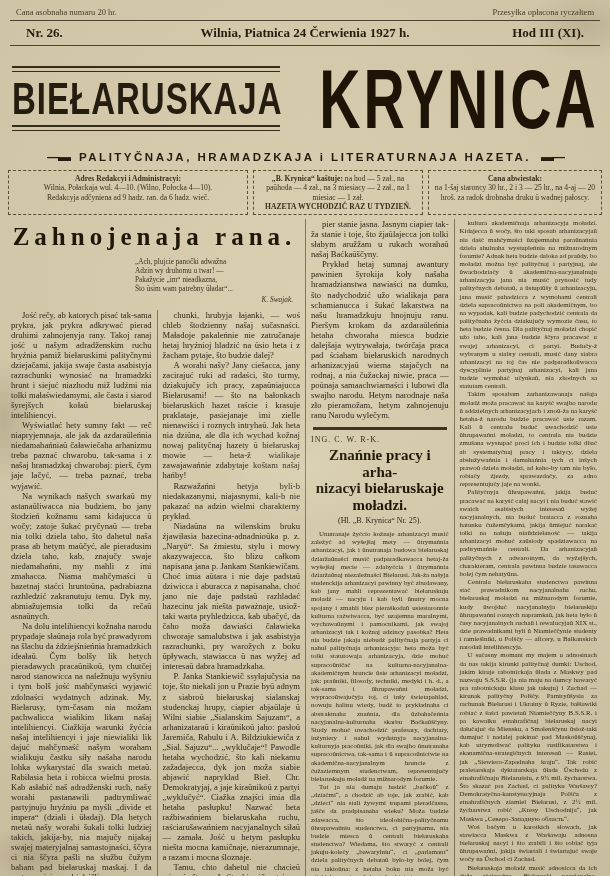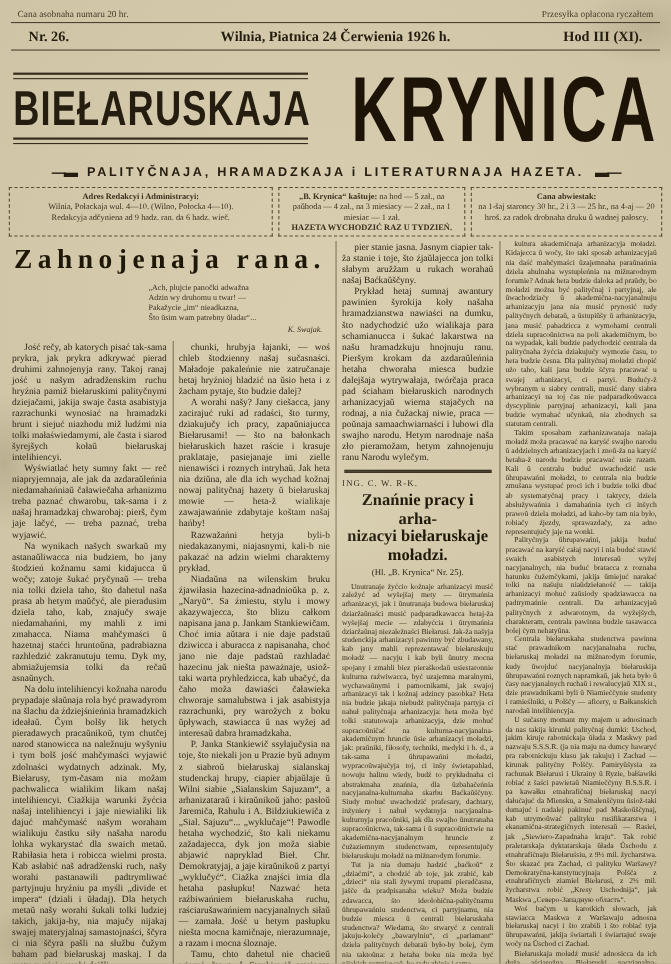--- a/index.html
+++ b/index.html
@@ -82,21 +82,21 @@
 <div class="page">
 
   <div class="topmeta">
     <span>Cana asobnaha numaru 20 hr.</span>
     <span>Przesyłka opłacona ryczałtem</span>
   </div>
 
   <div class="rule"></div>
 
   <div class="dateline">
-    <span class="dl-center">Wilnia, Piatnica 24 Čerwienia 1926 h.</span>
+    <span class="dl-center">Wilnia, Piatnica 24 Čerwienia 1927 h.</span>
     <span class="dl-left">Nr. 26.</span>
     <span class="dl-right">Hod III (XI).</span>
   </div>
 
   <div class="rule"></div>
 
   <div class="masthead">
     <div class="mast-left">
       <div class="dblrule"></div>
       <div class="mast-word1">BIEŁARUSKAJA</div>

